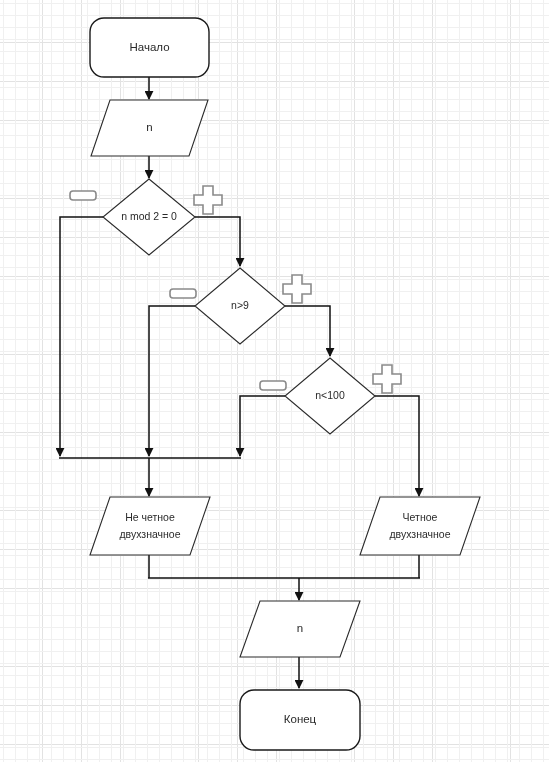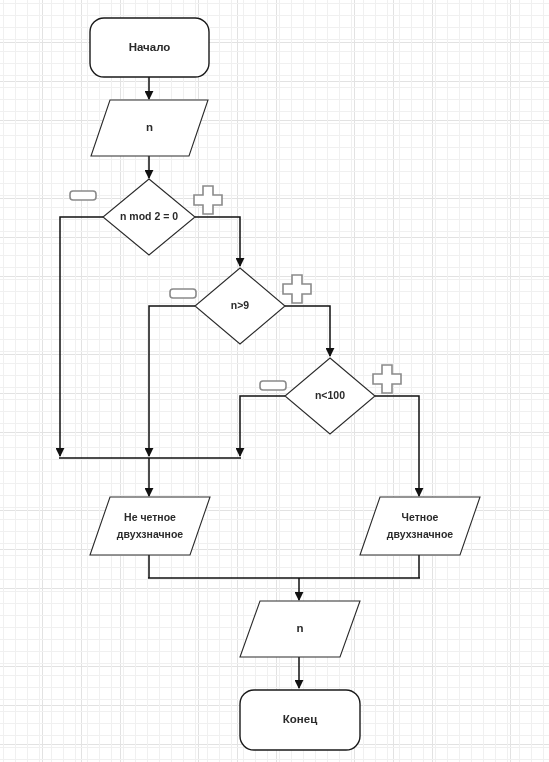--- a/index.html
+++ b/index.html
@@ -20,21 +20,20 @@
       linear-gradient(to bottom, #f0f0f0 1px, transparent 1px),
       linear-gradient(to right, #e2e2e2 1px, transparent 1px),
       linear-gradient(to bottom, #e2e2e2 1px, transparent 1px);
     background-size:
       12px 12px,
       12px 12px,
       39px 39px,
       39px 39px;
     background-position: 3px 3px, 3px 3px, 3px 3px, 3px 3px;
     overflow: hidden;
-    font-weight: bold;
   }
   #flow {
     position: absolute;
     left: 0;
     top: 0;
   }
   .node-shape {
     fill: #ffffff;
     stroke: #1a1a1a;
     stroke-width: 1.4;

